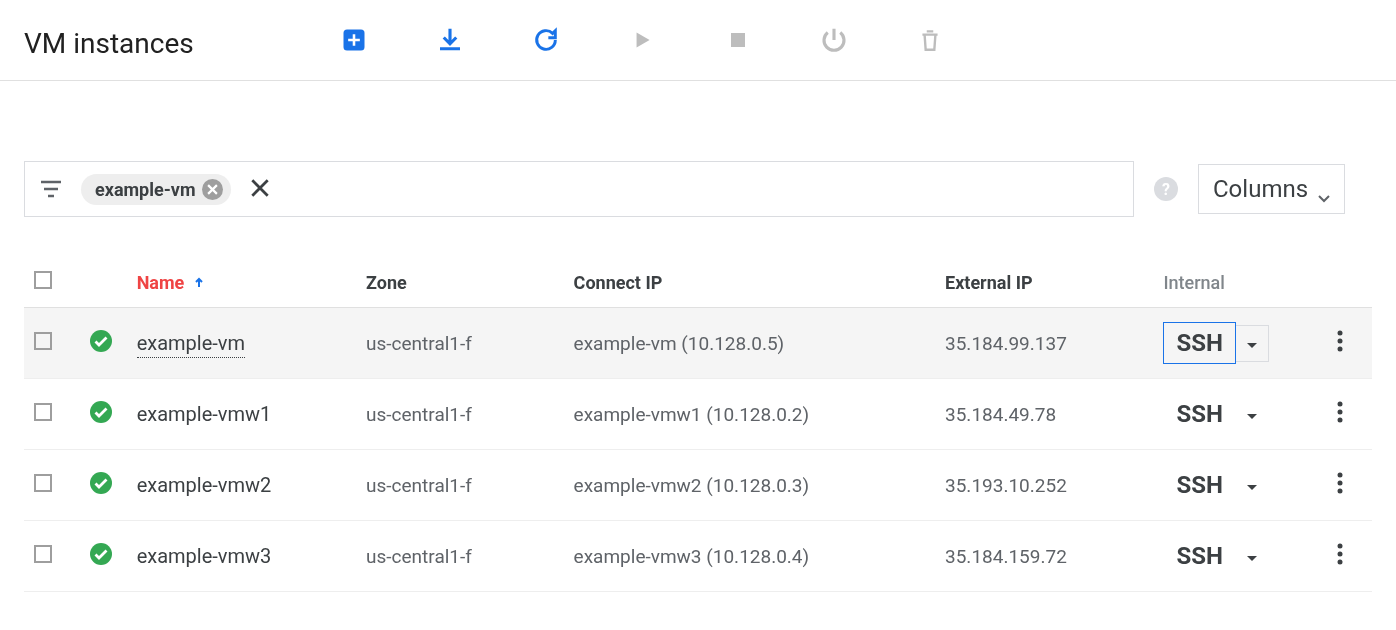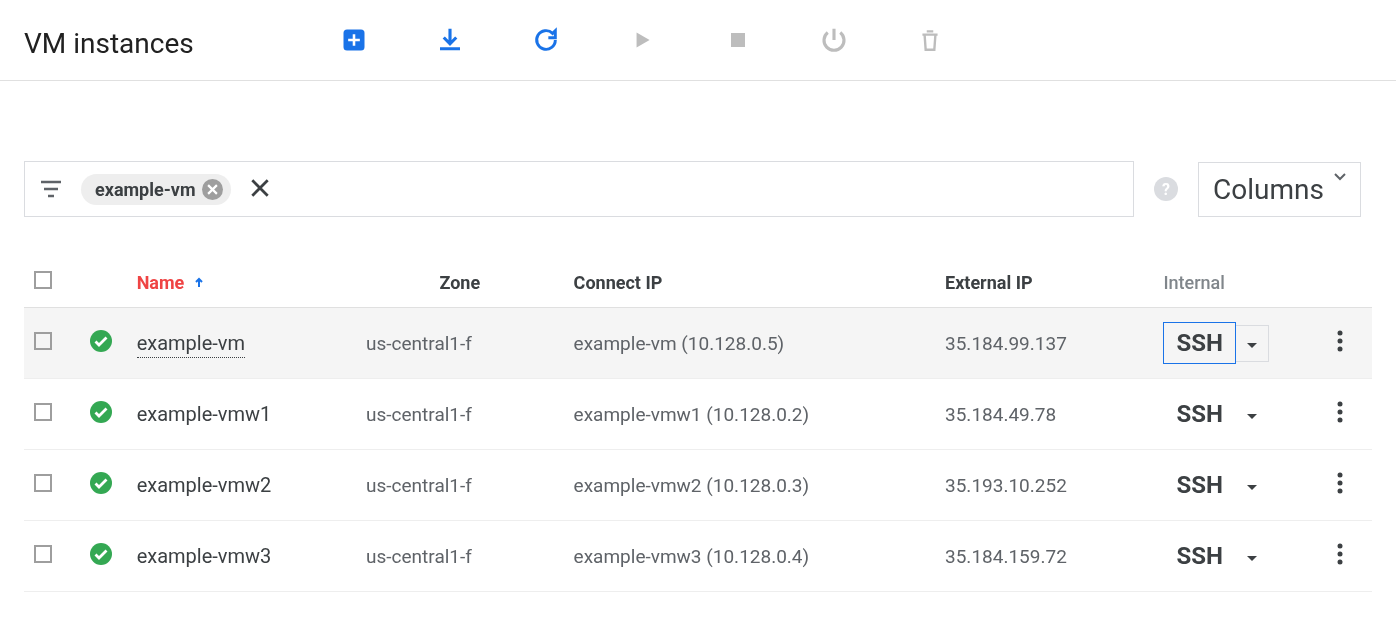--- a/index.html
+++ b/index.html
@@ -114,24 +114,24 @@
   display: flex;
   align-items: center;
   justify-content: center;
   font-weight: 700;
   font-size: 16px;
   cursor: pointer;
 }
 .columns-btn {
   border: 1px solid #dadce0;
   padding: 10px 14px;
-  font-size: 28px;
-  color: #3c4043;
-  display: flex;
-  align-items: flex-start;
+  font-size: 24px;
+  color: #3c4043;
+  display: flex;
+  align-items: flex-end;
   gap: 10px;
   cursor: pointer;
   font-weight: 400;
 }
 .table-wrap {
   padding: 0 24px;
 }
 table {
   width: 100%;
   border-collapse: collapse;
@@ -198,21 +198,21 @@
   border: 1px solid #dadce0;
   border-left: none;
 }
 .more-btn {
   cursor: pointer;
   padding: 0 10px;
 }
 .col-check { width: 50px; }
 .col-status { width: 44px; }
 .col-name { width: 210px; }
-.col-zone { width: 190px; text-align: center; }
+.col-zone { width: 190px; }
 .col-internal { width: 340px; }
 .col-external { width: 200px; }
 .col-connect { width: 150px; color: #80868b; font-weight: 500; }
 .col-more { width: 50px; }
 .connect-header { color: #80868b; font-weight: 500; }
 </style>
 </head>
 <body>
 
 <div class="header">

